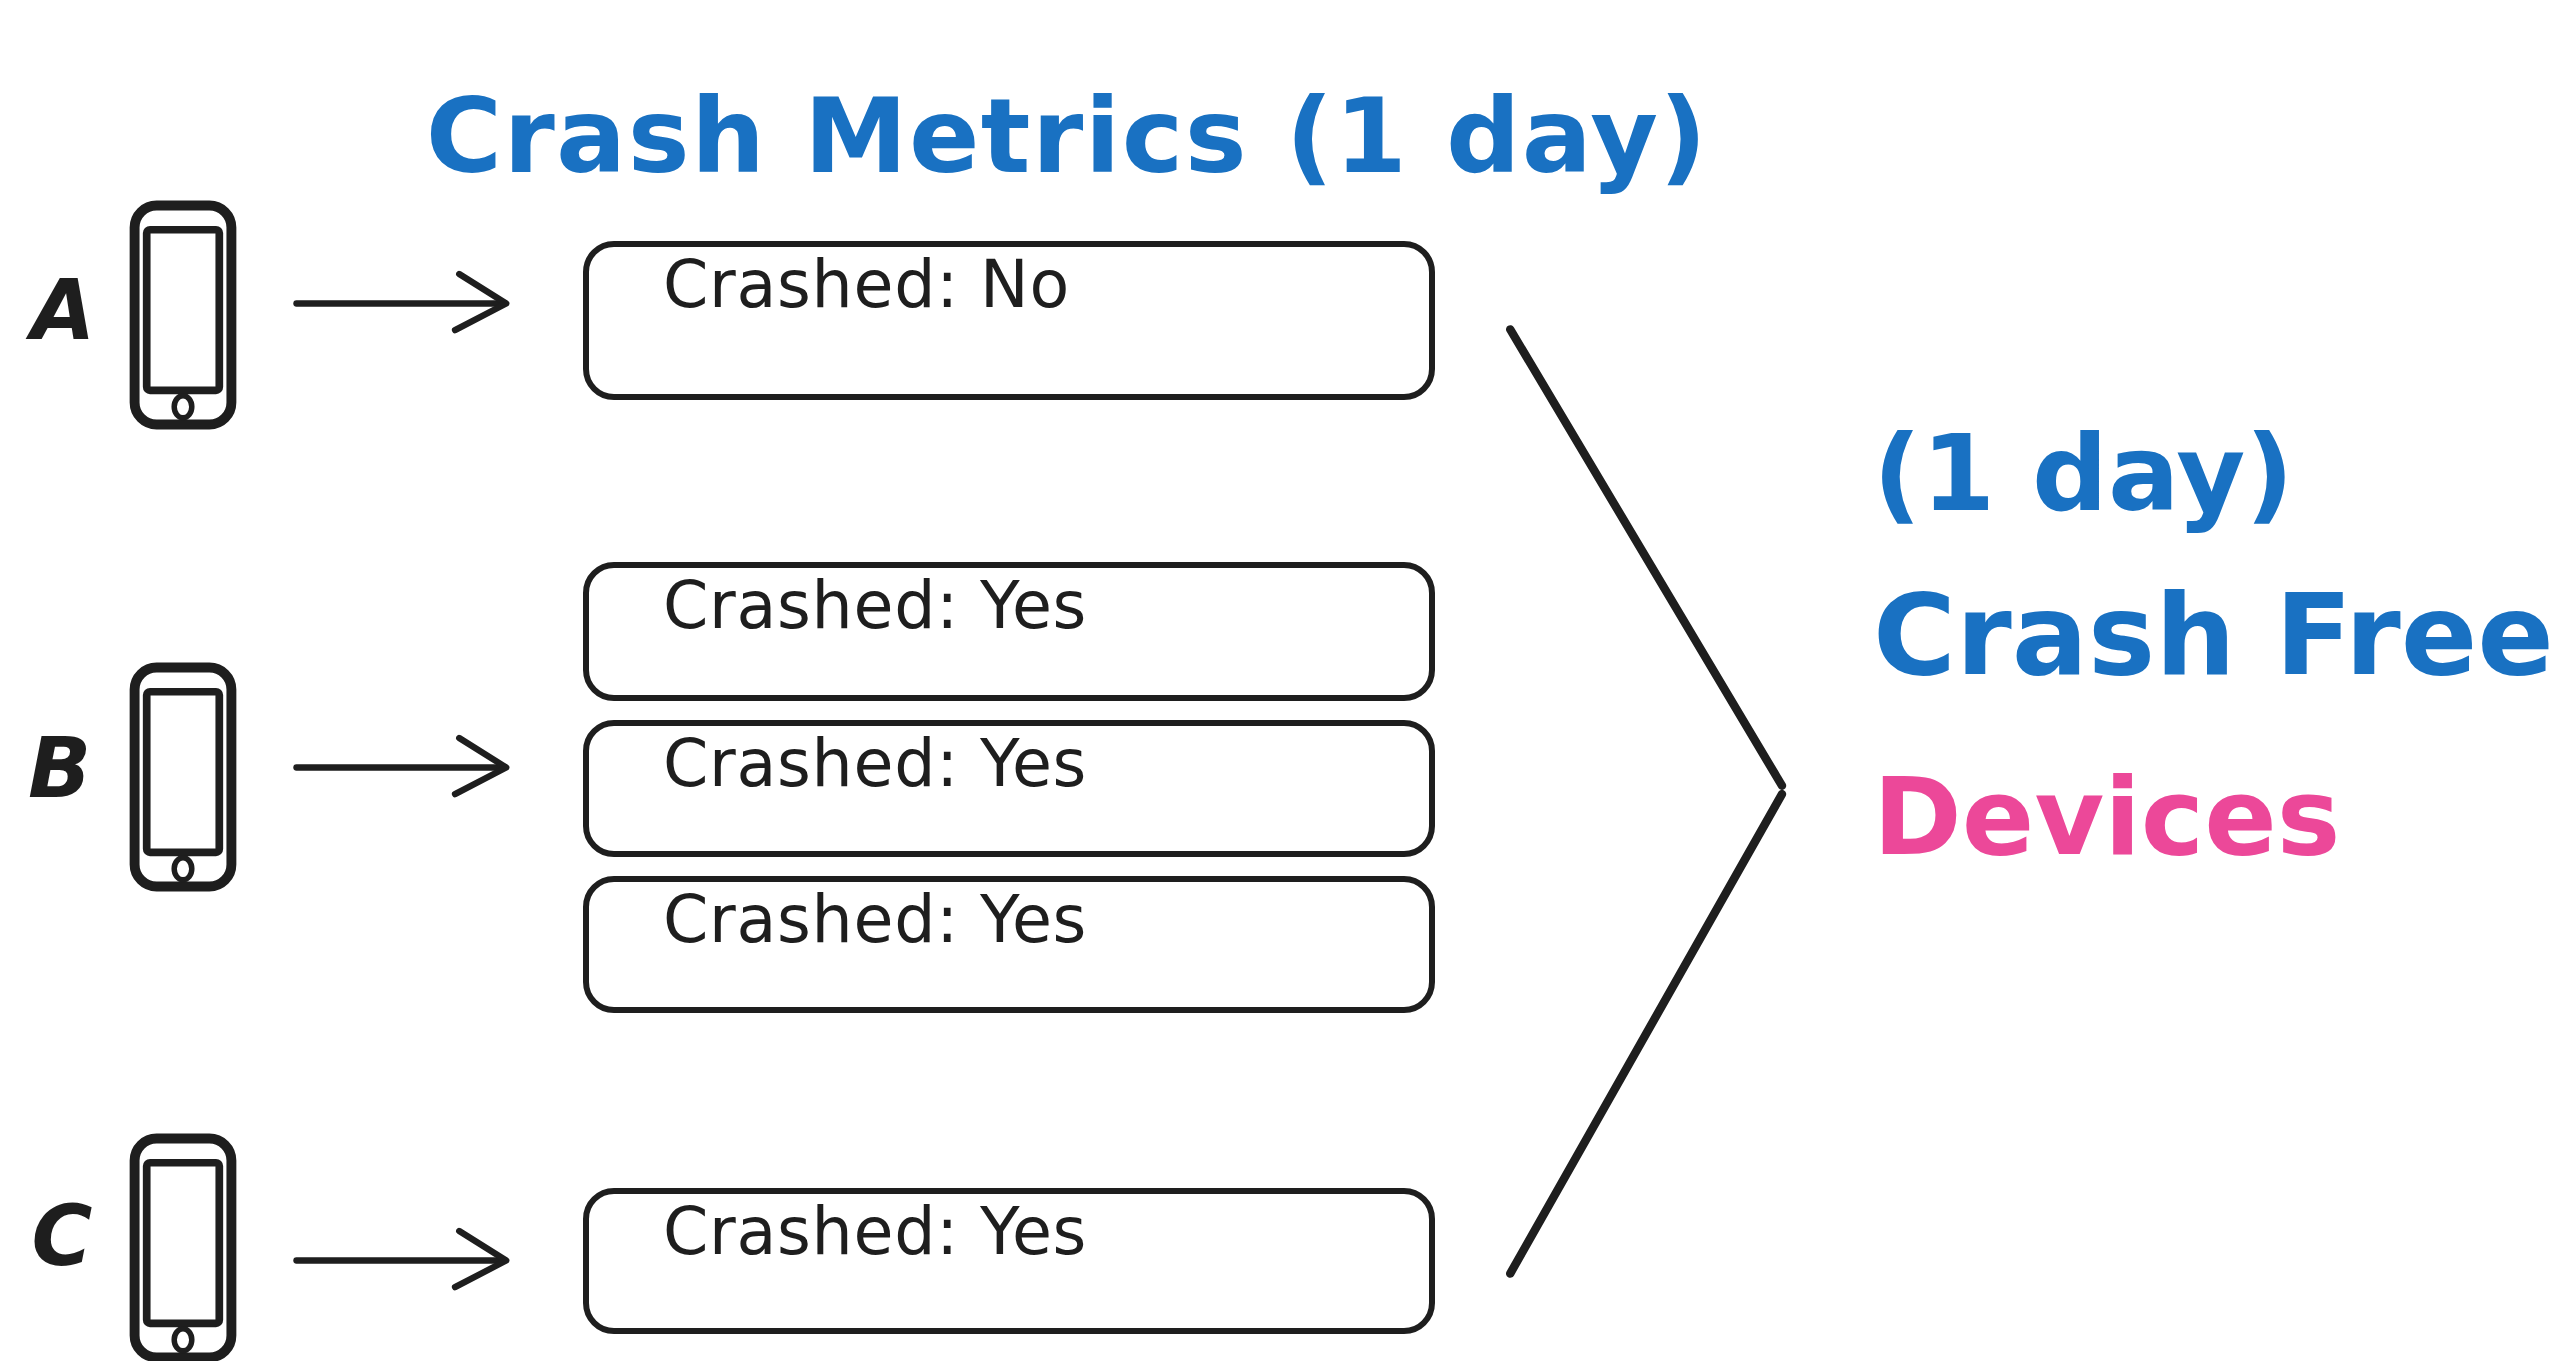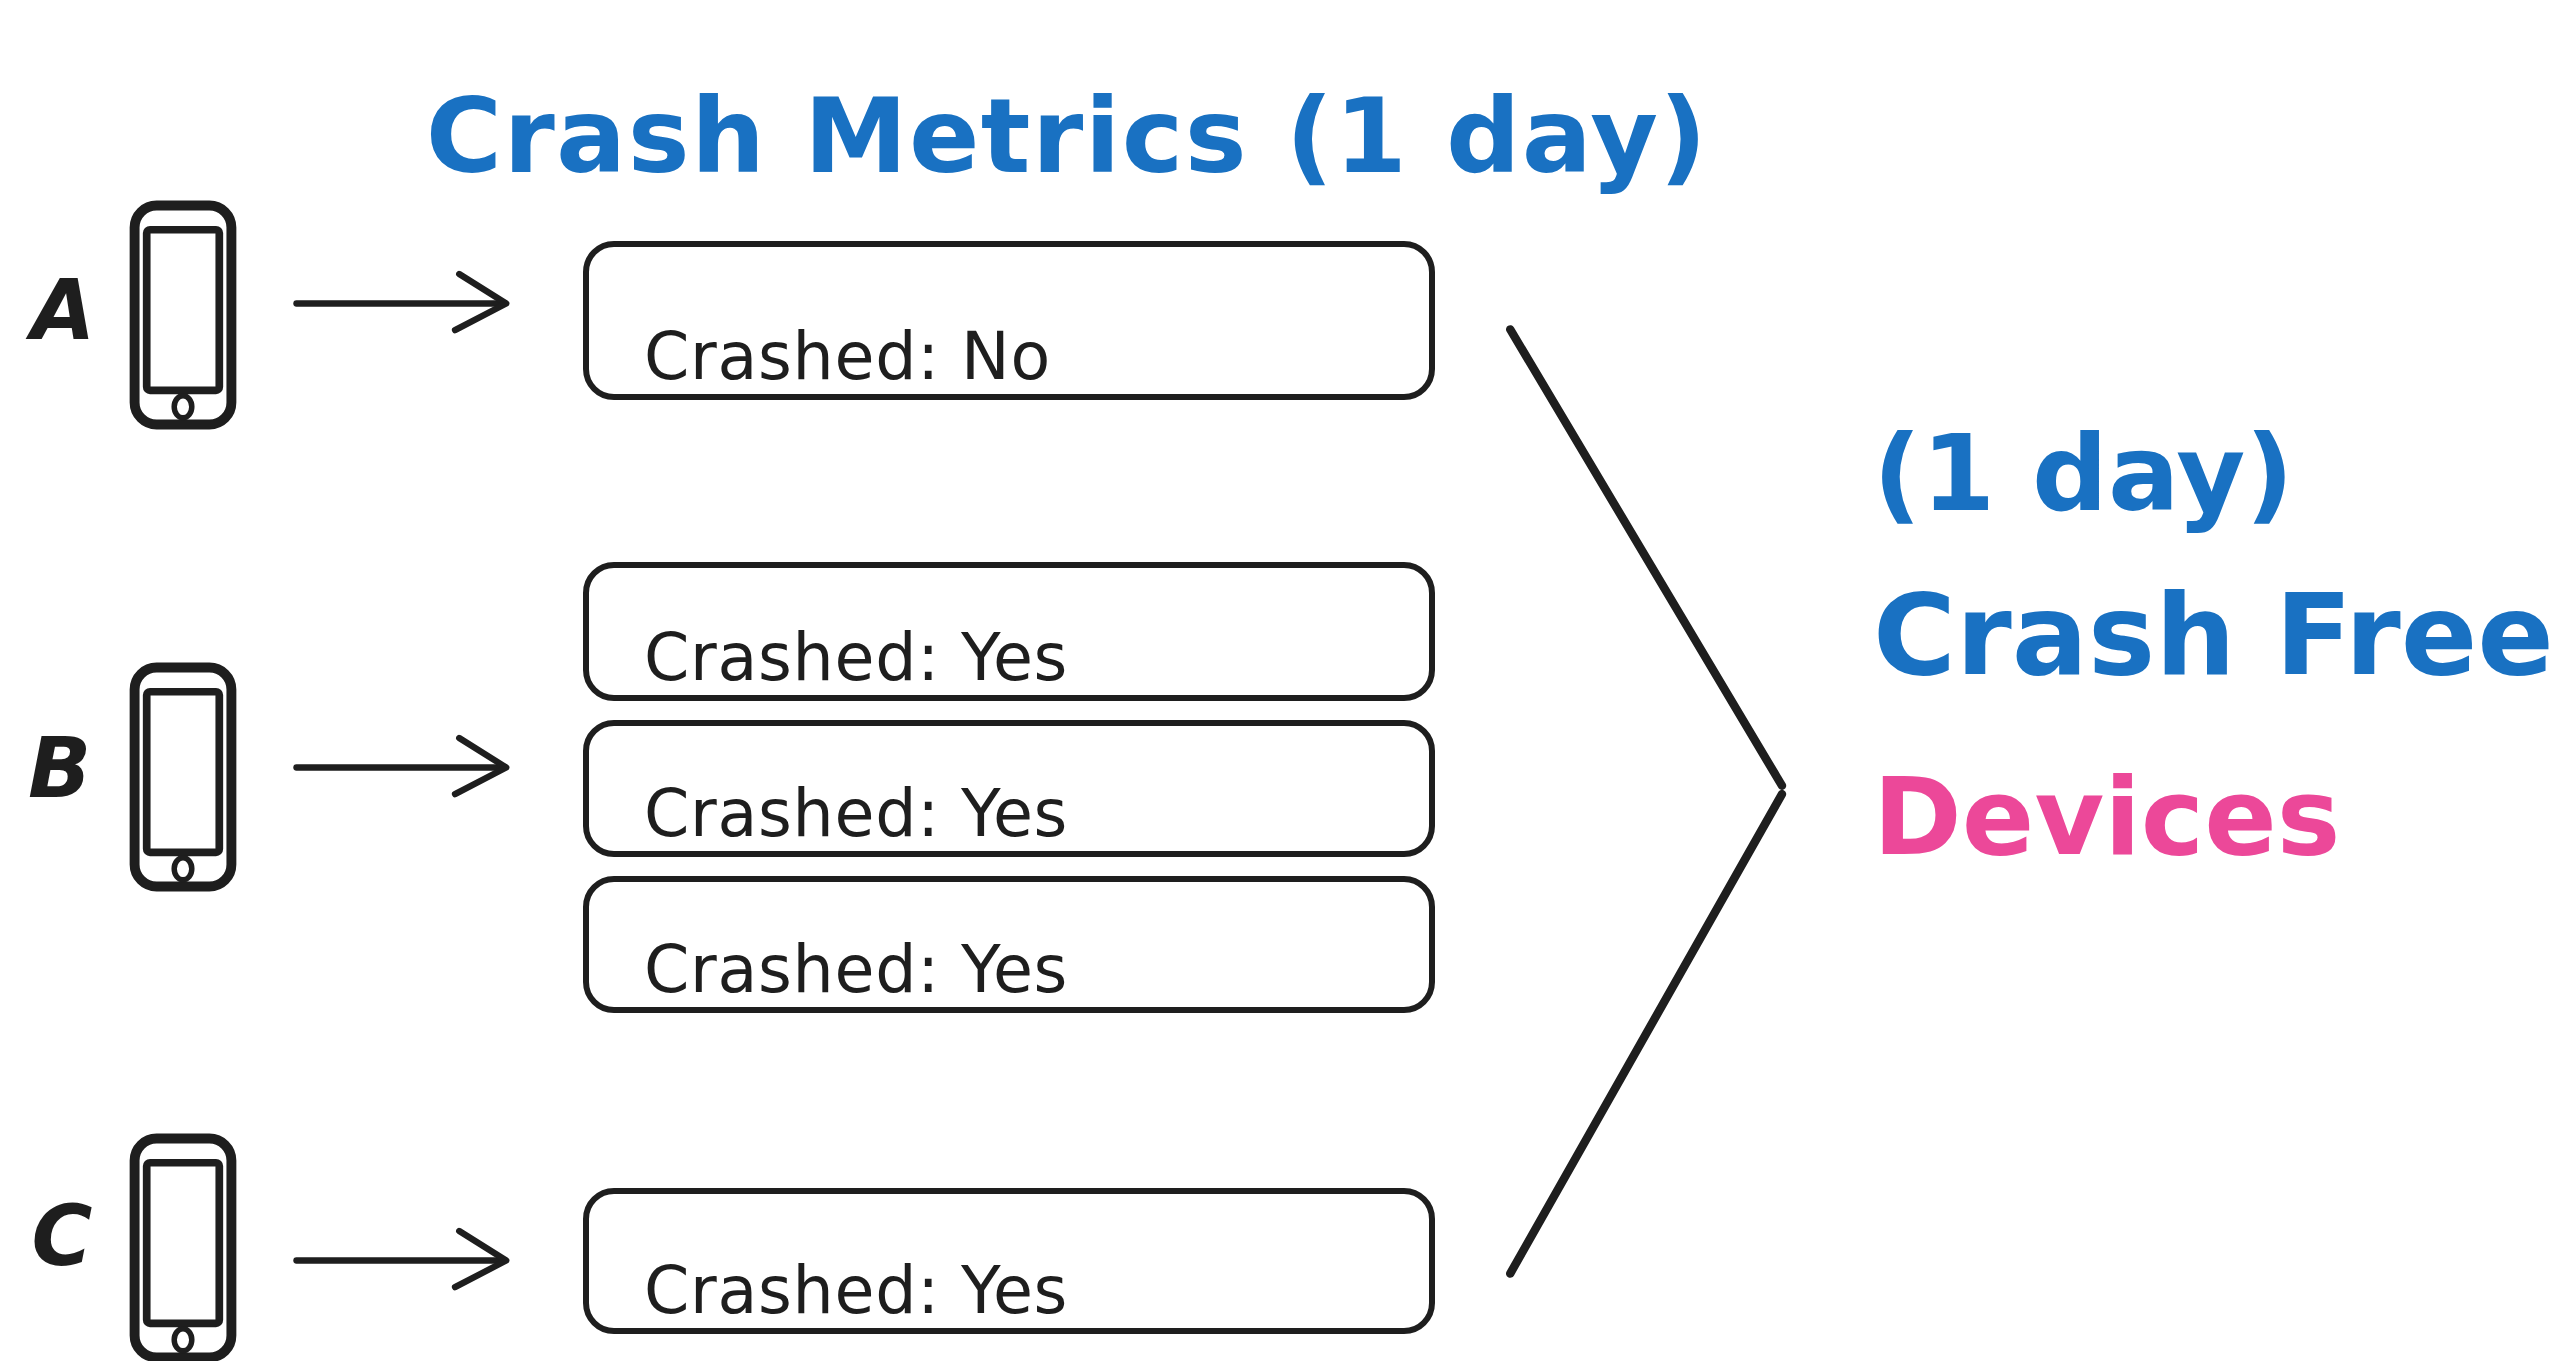--- a/index.html
+++ b/index.html
@@ -28,21 +28,21 @@
   .phone-c { left: 128px; top: 1133px; }
 
   .arrow { position: absolute; width: 232px; height: 87px; }
   .arrow-a { left: 292px; top: 260px; }
   .arrow-b { left: 292px; top: 724px; }
   .arrow-c { left: 292px; top: 1217px; }
 
   .session-box {
     position: absolute; left: 583px; width: 852px;
     border: 6.3px solid #1e1e1e; border-radius: 31px; background: #ffffff;
-    display: flex; align-items: flex-end; padding-left: 55px;
+    display: flex; align-items: flex-start; padding-left: 74px;
   }
   .box-a  { top: 241px;  height: 159px; }
   .box-b1 { top: 562px;  height: 139px; }
   .box-b2 { top: 720px; height: 137px; }
   .box-b3 { top: 876px; height: 137px; }
   .box-c  { top: 1188px; height: 146px; }
 
   .session-text { font-size: 65px; font-weight: 500; color: #1e1e1e; letter-spacing: 0.7px; }
 
   .chevron { position: absolute; left: 1503px; top: 321px; width: 289px; height: 961px; }

